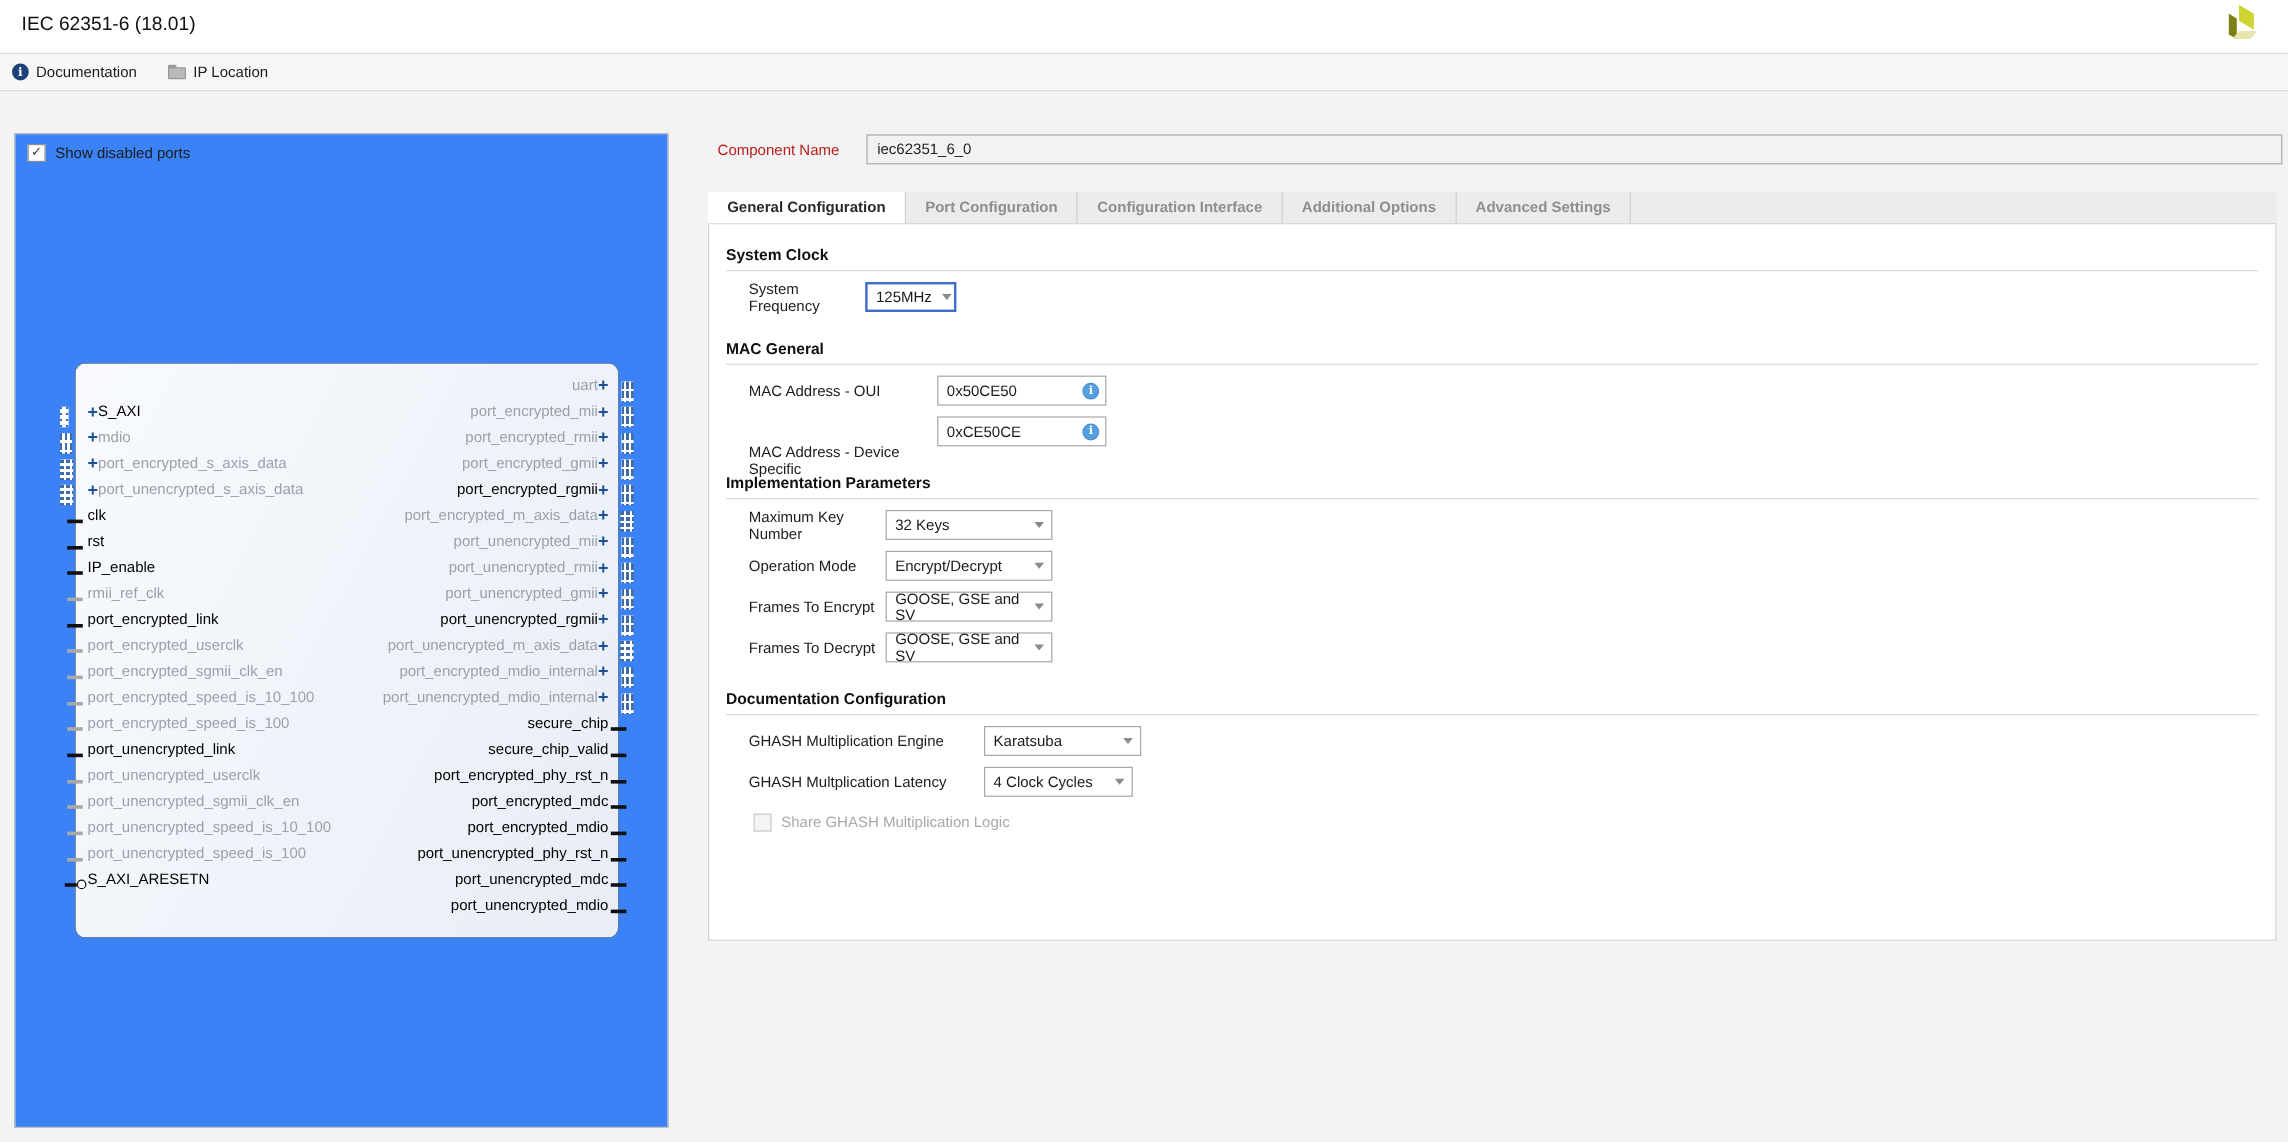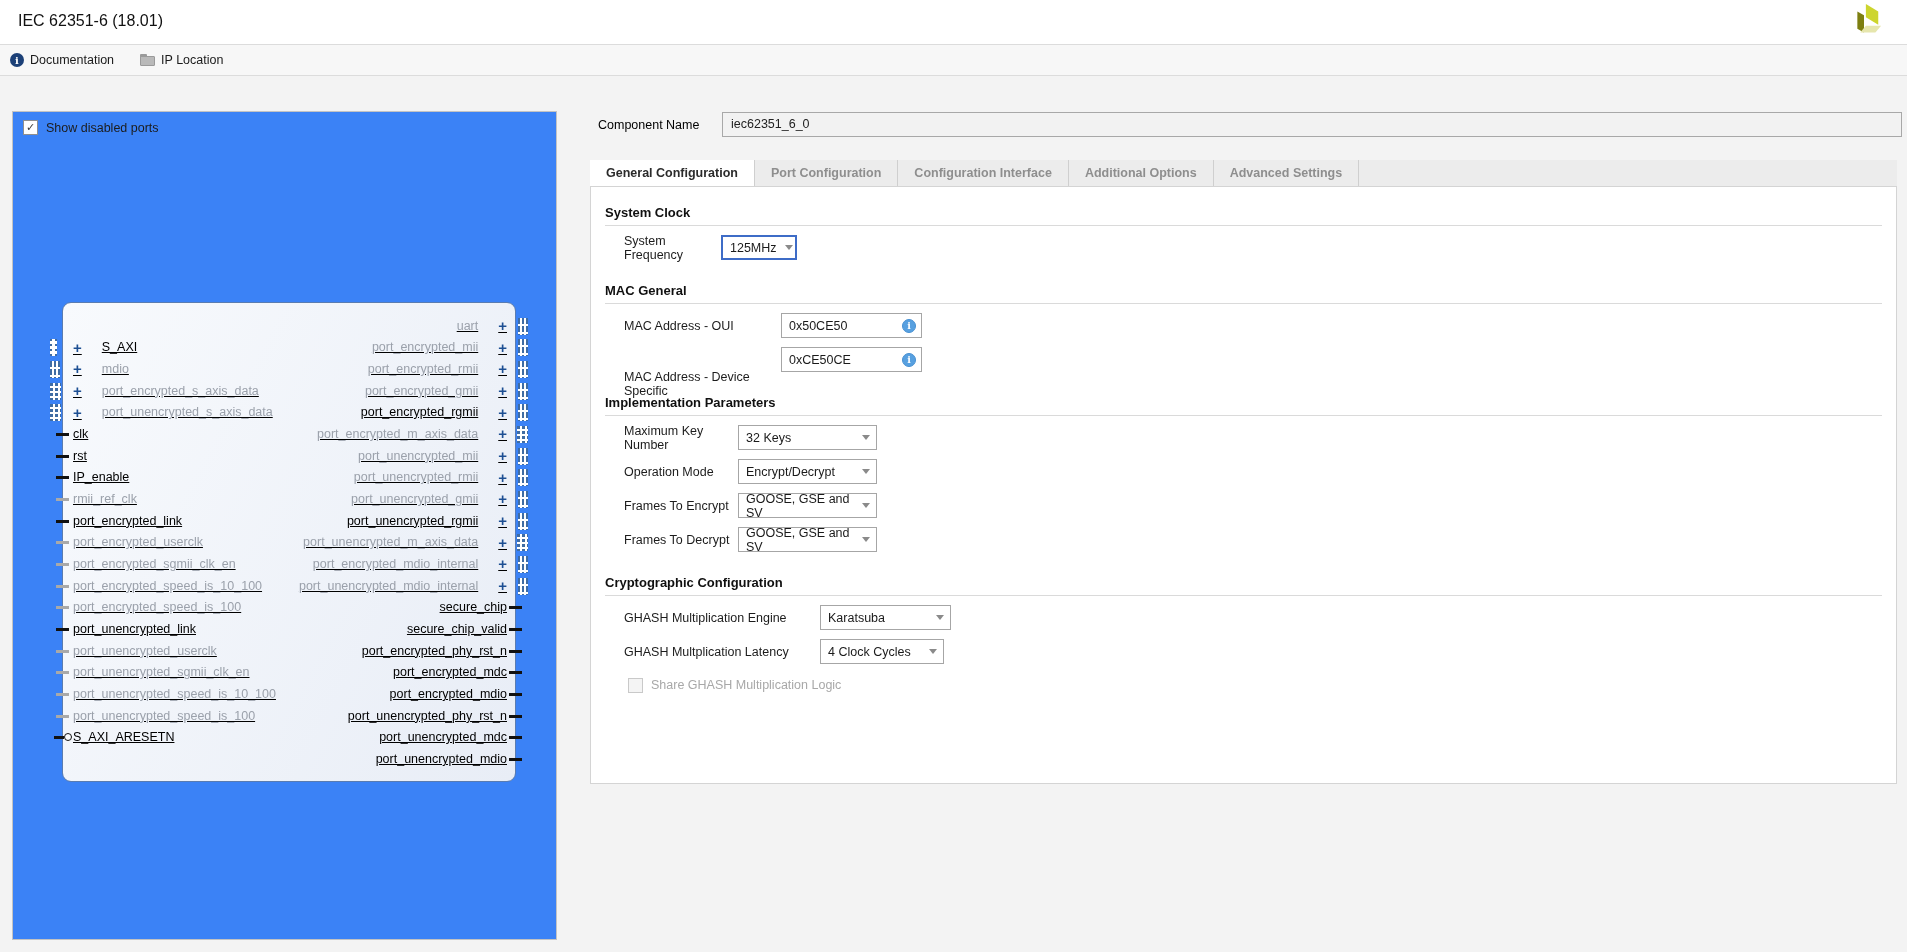--- a/index.html
+++ b/index.html
@@ -20,41 +20,41 @@
   .sdp-row{position:absolute;left:10px;top:8px;display:flex;align-items:center;}
   .cb{width:13px;height:13px;border:1px solid #8f8f8f;background:#fff;display:inline-flex;align-items:center;justify-content:center;font-size:11px;line-height:1;color:#3a3a3a;box-sizing:content-box;}
   .cb.checked::after{content:'\2713';}
   .cb.disabled{border-color:#c9c9c9;background:#f4f4f4;}
   .cb-label{font-size:12.5px;color:#1c1c1c;margin-left:8px;}
   .cb-label.disabled{color:#a8a8a8;}
 
   
   .block{position:absolute;left:49px;top:190px;width:452px;height:478px;border:1.5px solid #5a7cb0;border-radius:9px;background:linear-gradient(118deg,#f8fafd 0%,#e8edf6 100%);}
   .prow{position:absolute;left:0;right:0;height:22px;}
-  .inner{position:absolute;top:0;height:22px;display:flex;align-items:center;gap:20px;font-size:12.5px;color:#000;white-space:nowrap;text-decoration:underline;}
+  .inner{position:absolute;top:0;height:22px;display:flex;gap:0;font-size:12.5px;color:#000;white-space:nowrap;}
   .inner.l{left:10px;}
   .inner.r{right:8px;}
   .prow.dis .pname{color:#9ba1ab;}
   .pname{line-height:1;}
   .plus{color:#1d4f93;font-weight:bold;font-size:15px;line-height:1;margin-top:-1px;}
   .glyph{position:absolute;top:2.5px;width:10px;height:17px;}
   .glyph.gl{left:-13px;}
   .glyph.gr{right:-13px;}
   .glyph.bars{background-image:repeating-linear-gradient(to bottom,transparent 0 6px,#fff 6px 8px),repeating-linear-gradient(to right,#3f6ca3 0 2px,#fff 2px 4px);}
   .glyph.dots{width:7px;background-image:repeating-linear-gradient(to bottom,transparent 0 2px,#fff 2px 5px),repeating-linear-gradient(to right,#3f6ca3 0 2px,#fff 2px 5px);}
   .glyph.grid{width:11px;background-image:repeating-linear-gradient(to bottom,transparent 0 3px,#fff 3px 5px),repeating-linear-gradient(to right,#3f6ca3 0 3px,#fff 3px 5px);}
   .pin{position:absolute;top:9.5px;width:13px;height:3px;background:#111;}
   .pin.pl{left:-7px;}
   .pin.pr{right:-7px;}
   .prow.dis .pin{background:#a9a9a9;}
   .pin.inv{width:10px;left:-9px;}
   .pin.inv::after{content:'';position:absolute;right:-8px;top:-3.5px;width:6px;height:6px;border:1.5px solid #111;border-radius:50%;background:#fbfcfe;}
 
   
-  .comp-label{position:absolute;left:598px;top:118px;font-size:12.5px;color:#000000;}
+  .comp-label{position:absolute;left:598px;top:118px;font-size:12.5px;color:#b91c1c;}
   .comp-input{position:absolute;left:722px;top:112px;width:1170px;height:23px;background:#f2f2f2;border:1px solid #a8a8a8;font-size:12.5px;color:#222;line-height:23px;padding-left:8px;box-sizing:content-box;}
 
   .tabbar{position:absolute;left:590px;top:160px;width:1307px;height:27px;background:#ececec;border-bottom:1px solid #d4d4d4;display:flex;box-sizing:border-box;}
   .tab{height:26px;line-height:26px;padding:0 16px;font-size:12.5px;font-weight:bold;color:#8e8e8e;border-right:1px solid #cfcfcf;white-space:nowrap;cursor:default;}
   .tab.active{background:#fff;color:#2b2b2b;}
 
   .content{position:absolute;left:590px;top:187px;width:1307px;height:597px;background:#fff;border:1px solid #d4d4d4;border-top:none;box-sizing:border-box;padding:14px 14px 0 14px;}
   .section{margin-bottom:23px;}
   .section:first-child{margin-top:4px;}
   .sec-title{font-size:13px;font-weight:bold;color:#101010;}
@@ -430,21 +430,21 @@
           </div>
           <div class="frow">
             <span class="flabel" style="width: 114px;">Frames To Decrypt</span>
             <div class="select" style="width: 139px;">
               <span>GOOSE, GSE and SV</span>
               <span class="chev"></span>
             </div>
           </div>
         </div>
         <div class="section">
-          <div class="sec-title">Cryptographic Configuration</div>
+          <div class="sec-title">Documentation Configuration</div>
           <div class="sec-rule"></div>
           <div class="frow">
             <span class="flabel" style="width: 196px;">GHASH Multiplication Engine</span>
             <div class="select" style="width: 131px;">
               <span>Karatsuba</span>
               <span class="chev"></span>
             </div>
           </div>
           <div class="frow">
             <span class="flabel" style="width: 196px;">GHASH Multplication Latency</span>

